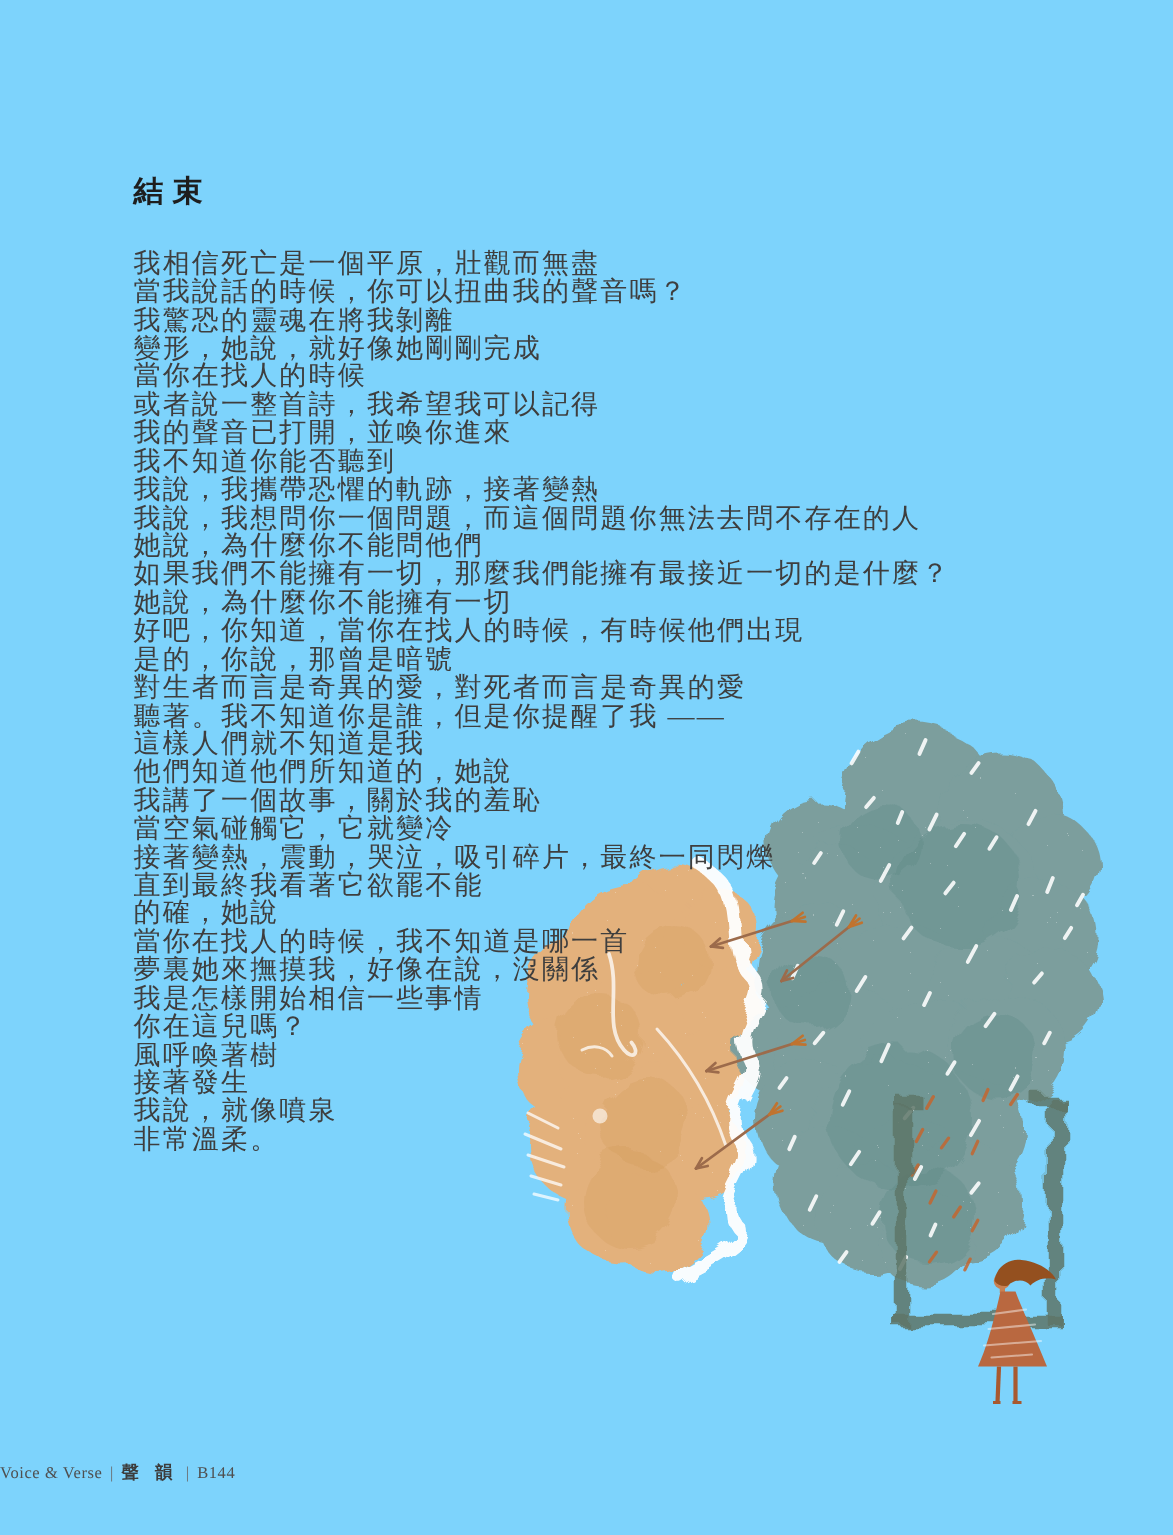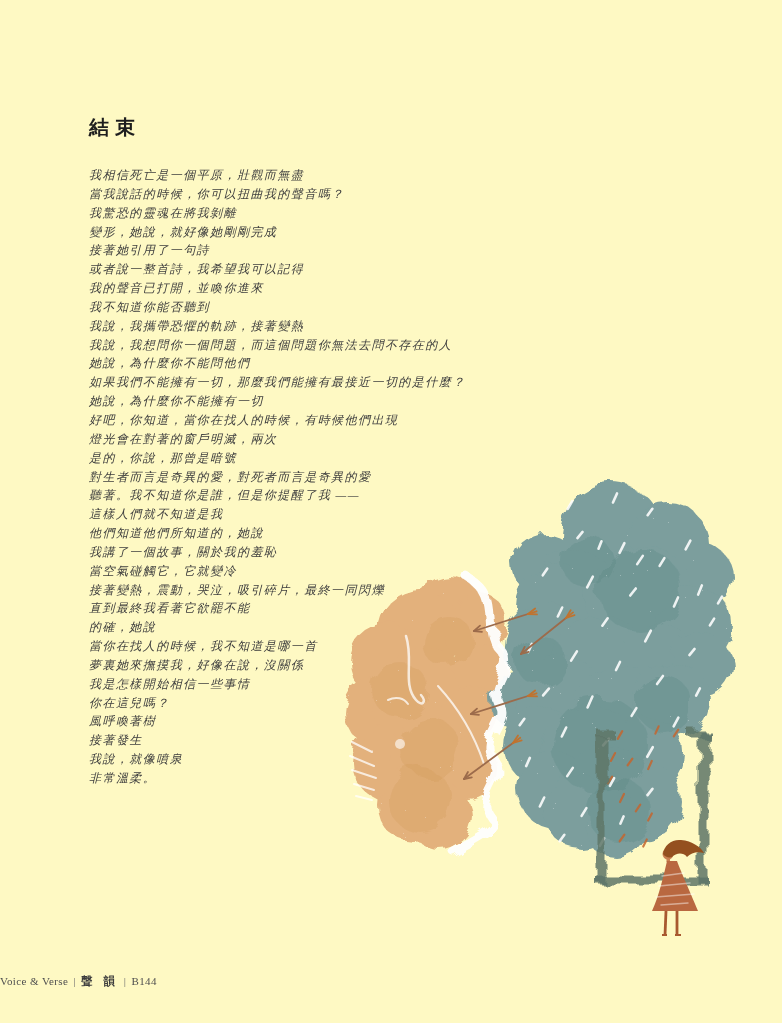--- a/index.html
+++ b/index.html
@@ -1,29 +1,29 @@
 <!DOCTYPE html>
 <html style="--tan: #e3b17c; --tan_dark: #cf9554; --teal: #7b9e9d; --teal_dark: #54807f; --frame: #5e7569; --rust: #b96840; --rust_dark: #94501f; --skin: #c98052; --arrow: #9c6b4b; --tuft: #c0732f; --rain_white: #ffffff; --rain_orange: #c4662f;"><head>
 <meta charset="utf-8">
 <style>
   html,body{margin:0;padding:0;}
   body{
     width:782px;height:1023px;position:relative;background:#ffffff;overflow:hidden;
     font-family:"Liberation Serif","DejaVu Serif",serif;
   }
-  .page{position:absolute;inset:0;background:#fef9c3;}
+  .page{position:absolute;inset:0;background:#7dd3fc;}
   .illustration{position:absolute;left:0;top:0;width:782px;height:1023px;z-index:1;pointer-events:none;}
   .title{
     position:absolute;left:89px;top:114px;margin:0;z-index:2;
     font-size:20px;font-weight:600;letter-spacing:6px;color:#1e1e1e;white-space:pre;
   }
   .poem{position:absolute;left:89px;top:166px;z-index:2;}
   .poem-line{
-    font-size:12px;line-height:18.85px;letter-spacing:1.45px;
-    color:#3e3e3e;white-space:pre;font-style:italic;
+    font-size:18px;line-height:18.85px;letter-spacing:1.45px;
+    color:#3e3e3e;white-space:pre;
   }
   .footer{
     position:absolute;left:0;right:27px;top:974px;z-index:2;
     font-size:11px;color:#4f4f4f;letter-spacing:.4px;
   }
   .footer .sep{margin:0 5px;color:#6a6a6a;}
   .footer .zh{font-weight:700;letter-spacing:4px;font-size:11.5px;color:#3c3c3c;}
   
   .c-tan{fill:var(--tan);}
   .c-tan-d{fill:var(--tan_dark);opacity:.22;}
@@ -43,31 +43,30 @@
 
 <div class="page">
 
   <h1 class="title">結束</h1>
 
   <div class="poem">
       <div class="poem-line">我相信死亡是一個平原，壯觀而無盡</div>
       <div class="poem-line">當我說話的時候，你可以扭曲我的聲音嗎？</div>
       <div class="poem-line">我驚恐的靈魂在將我剝離</div>
       <div class="poem-line">變形，她說，就好像她剛剛完成</div>
-      <div class="poem-line">接著她引用了一句詩</div>
+      <div class="poem-line">當你在找人的時候</div>
       <div class="poem-line">或者說一整首詩，我希望我可以記得</div>
       <div class="poem-line">我的聲音已打開，並喚你進來</div>
       <div class="poem-line">我不知道你能否聽到</div>
       <div class="poem-line">我說，我攜帶恐懼的軌跡，接著變熱</div>
       <div class="poem-line">我說，我想問你一個問題，而這個問題你無法去問不存在的人</div>
       <div class="poem-line">她說，為什麼你不能問他們</div>
       <div class="poem-line">如果我們不能擁有一切，那麼我們能擁有最接近一切的是什麼？</div>
       <div class="poem-line">她說，為什麼你不能擁有一切</div>
       <div class="poem-line">好吧，你知道，當你在找人的時候，有時候他們出現</div>
-      <div class="poem-line">燈光會在對著的窗戶明滅，兩次</div>
       <div class="poem-line">是的，你說，那曾是暗號</div>
       <div class="poem-line">對生者而言是奇異的愛，對死者而言是奇異的愛</div>
       <div class="poem-line">聽著。我不知道你是誰，但是你提醒了我 ——</div>
       <div class="poem-line">這樣人們就不知道是我</div>
       <div class="poem-line">他們知道他們所知道的，她說</div>
       <div class="poem-line">我講了一個故事，關於我的羞恥</div>
       <div class="poem-line">當空氣碰觸它，它就變冷</div>
       <div class="poem-line">接著變熱，震動，哭泣，吸引碎片，最終一同閃爍</div>
       <div class="poem-line">直到最終我看著它欲罷不能</div>
       <div class="poem-line">的確，她說</div>

